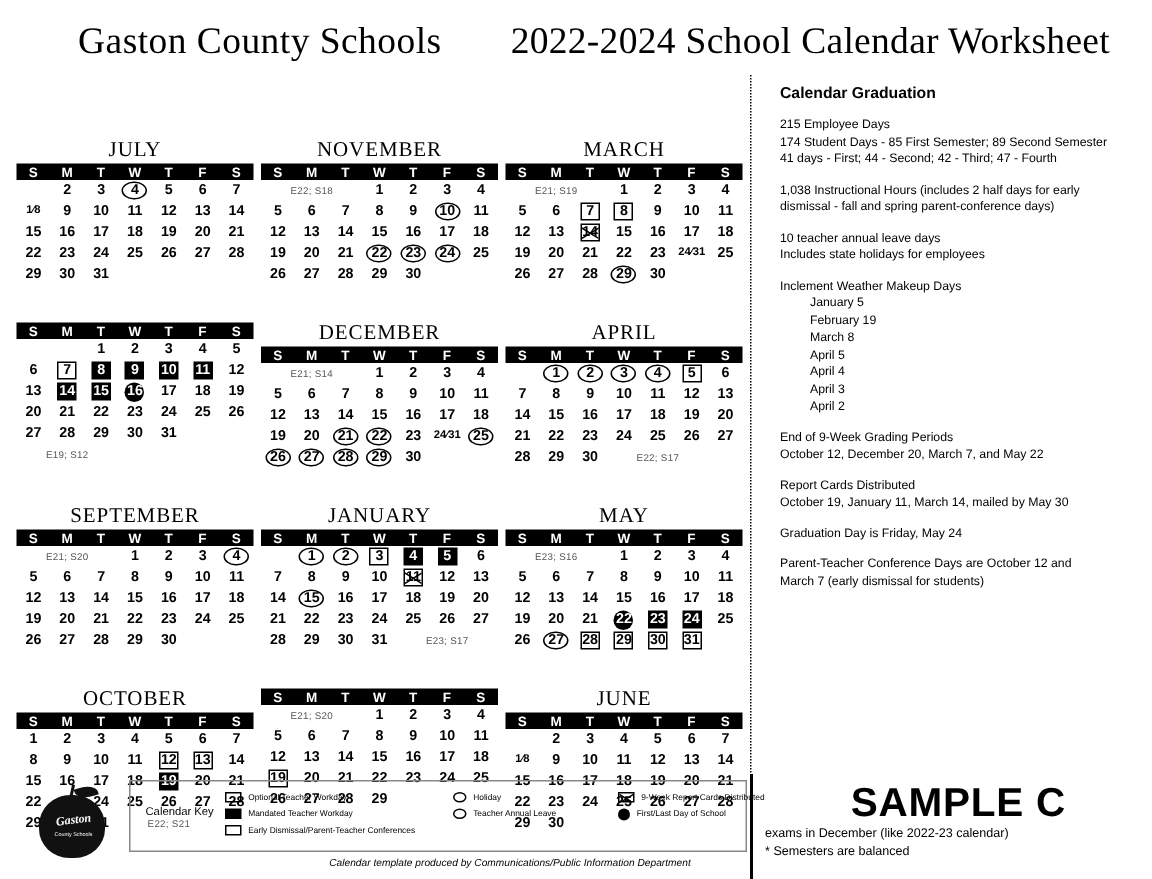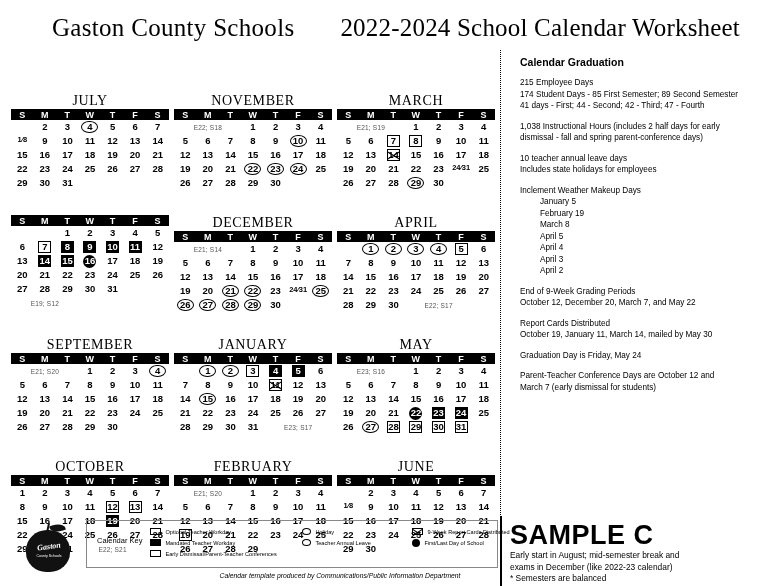--- a/index.html
+++ b/index.html
@@ -165,21 +165,21 @@
   .sw-xbox::after  { transform: rotate(-32deg); }
 
   .credit {
     position: absolute; left: 180px; top: 572px; width: 320px;
     font-size: 6.8px; font-style: italic; text-align: center;
   }
 
   
   .sample-area { width: 268px; padding-left: 10px; position: relative; }
   .sample-title {
-    font-size: 27px; font-weight: bold; letter-spacing: .5px; line-height: 30px;
+    font-size: 27px; font-weight: bold; letter-spacing: .5px; line-height: 30px; text-align: center;
   }
   .sample-line { font-size: 8.4px; line-height: 11.5px; }
   .sample-note { font-size: 8.4px; line-height: 11.5px; }
   .vsep {
     position: absolute; left: 0; top: -4px; height: 72px; border-left: 2px solid #000;
   }
 </style>
 </head>
 <body>
 
@@ -935,21 +935,20 @@
               <div class="day ">
                 <span class="num">30</span>
               </div>
               <div class="day ">
                 <span class="num">31</span>
               </div>
               <div class="note-cell">E23; S17</div>
             </div>
           </div>
           <div class="month">
-            <div class="month-name">February</div>
             <div class="dow-row">
               <span>S</span>
               <span>M</span>
               <span>T</span>
               <span>W</span>
               <span>T</span>
               <span>F</span>
               <span>S</span>
             </div>
             <div class="days">
@@ -1564,19 +1563,18 @@
               <span class="lbl">First/Last Day of School</span>
             </div>
           </div>
       </div>
     </div>
   </div>
 
   <div class="sample-area">
     <div class="vsep"></div>
     <div class="sample-title">SAMPLE C</div>
-    <div class="sample-line">Early start in August; mid-semester break and</div>
     <div class="sample-line">exams in December (like 2022-23 calendar)</div>
     <div class="sample-note">* Semesters are balanced</div>
   </div>
 </div>
 
 <div class="credit">Calendar template produced by Communications/Public Information Department</div>
 
 </body></html>

